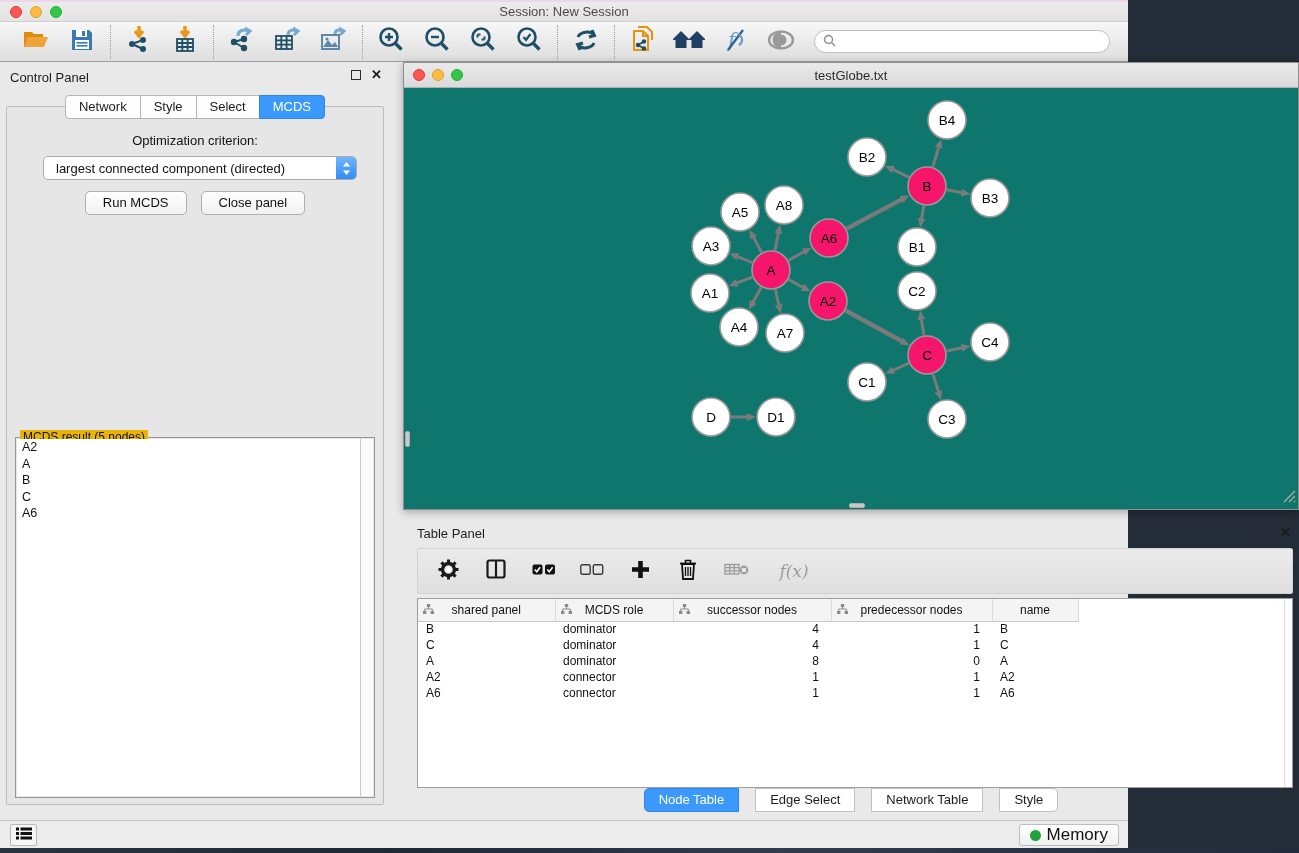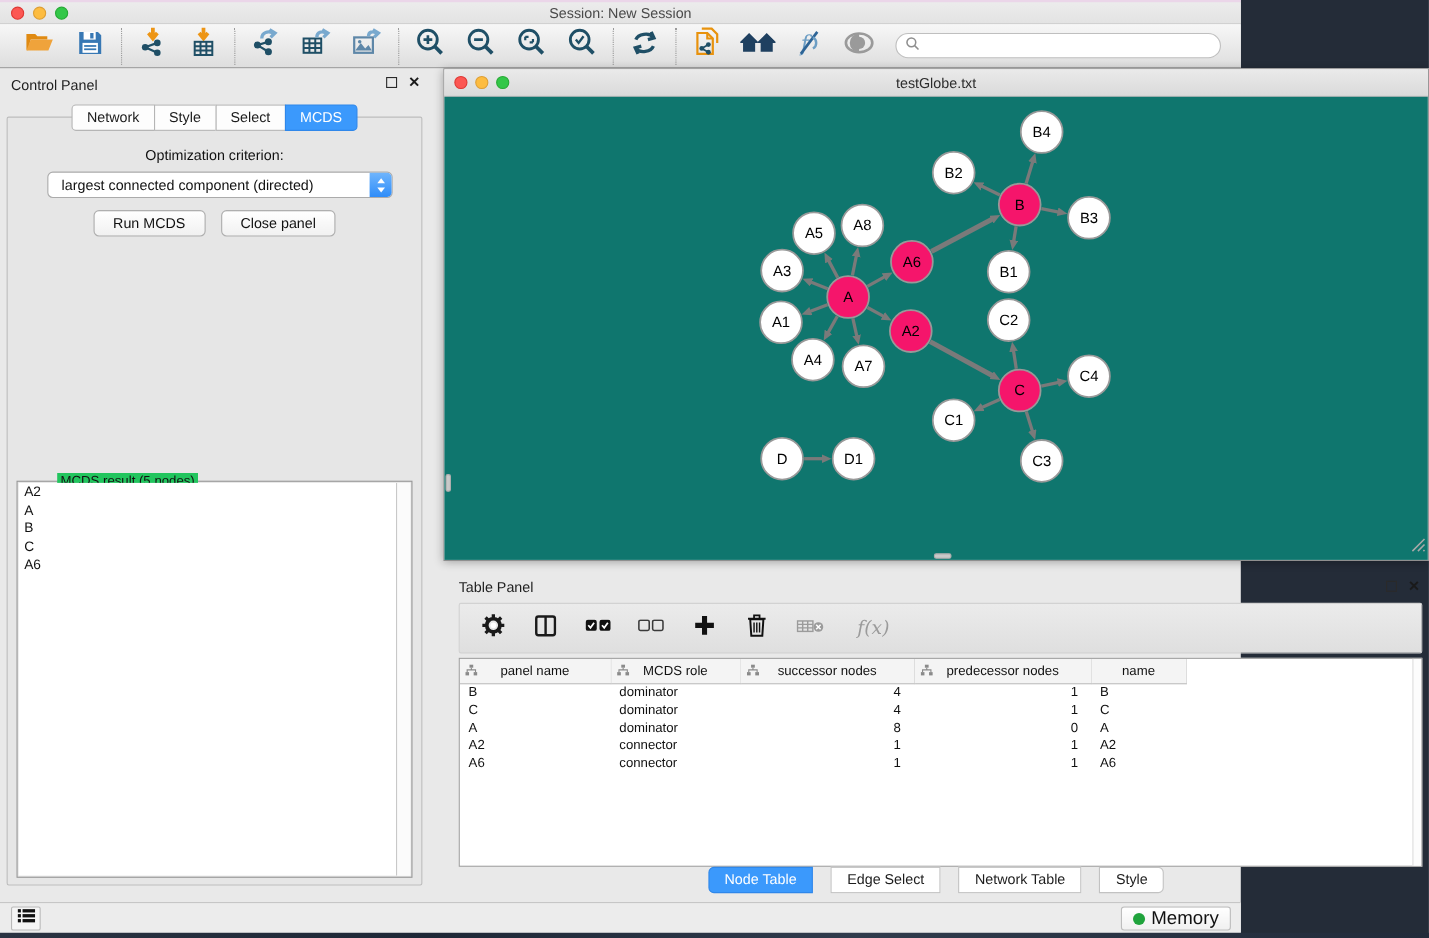--- a/index.html
+++ b/index.html
@@ -50,22 +50,22 @@
   .select { position:absolute; top:49px; left:36px; width:314px; height:24px; background:#FFF;
     border:1px solid #ABABAB; border-radius:5px; display:flex; align-items:center; }
   .select .sel-text { flex:1; font-size:13px; color:#111; padding-left:12px; white-space:nowrap; }
   .select .stepper { width:20px; height:22px; margin-right:0px; border-radius:0 4px 4px 0;
     background:linear-gradient(#6FB5FD,#2F8DF9); display:flex; align-items:center; justify-content:center; }
   .btn-row { position:absolute; top:84px; left:0; right:0; display:flex; justify-content:center; gap:14px; }
   .push-btn { font-size:13px; color:#111; background:linear-gradient(#FFFFFF,#F1F1F1);
     border:1px solid #AFAFAF; border-radius:5px; padding:3px 17px 4px; font-family:"Liberation Sans",sans-serif; }
   .result-group { position:absolute; left:8px; right:8px; top:330px; bottom:6px;
     border:1px solid #979797; }
-  .result-title { position:absolute; top:-8px; left:4px; background:#22c55e; padding:0 3px;
-    font-size:12px; color:#111;margin-left:32px; }
+  .result-title { position:absolute; top:-8px; left:4px; background:#eab308; padding:0 3px;
+    font-size:12px; color:#111; }
   .result-list { position:absolute; inset:1px; background:#FFFFFF; }
   .result-item { font-size:12.5px; color:#111; padding:1px 0 1px 5px; line-height:14.5px; }
   .result-scroll { position:absolute; top:0; bottom:0; right:0; width:13px;
     background:#FBFBFB; border-left:1px solid #C8C8C8; }
 
   
   .net-window { position:absolute; left:403px; top:62px; width:896px; height:448px;
     background:#FFFFFF; border:1px solid #8F8F8F; box-shadow:0 2px 8px rgba(0,0,0,0.3); }
   .net-titlebar { position:absolute; left:0; top:0; right:0; height:25px;
     background:linear-gradient(#EAEAEA,#DADADA); border-bottom:1px solid #AFAFAF; }
@@ -531,21 +531,21 @@
         </colgroup>
         <thead>
             <tr id="tbl-head">
               <th><span class="hier-icon"><svg width="11" height="11" viewBox="0 0 11 11">
                     <g fill="#8A8A8A">
                       <rect x="3.8" y="0" width="3.4" height="3"></rect>
                       <rect x="0" y="7" width="3.4" height="3"></rect>
                       <rect x="7.6" y="7" width="3.4" height="3"></rect>
                     </g>
                     <path d="M5.5 3v2M1.7 7V5h7.6v2" stroke="#8A8A8A" fill="none"></path>
-                  </svg></span><span>panel name</span></th>
+                  </svg></span><span>shared panel</span></th>
               <th><span class="hier-icon"><svg width="11" height="11" viewBox="0 0 11 11">
                     <g fill="#8A8A8A">
                       <rect x="3.8" y="0" width="3.4" height="3"></rect>
                       <rect x="0" y="7" width="3.4" height="3"></rect>
                       <rect x="7.6" y="7" width="3.4" height="3"></rect>
                     </g>
                     <path d="M5.5 3v2M1.7 7V5h7.6v2" stroke="#8A8A8A" fill="none"></path>
                   </svg></span><span>MCDS role</span></th>
               <th><span class="hier-icon"><svg width="11" height="11" viewBox="0 0 11 11">
                     <g fill="#8A8A8A">

